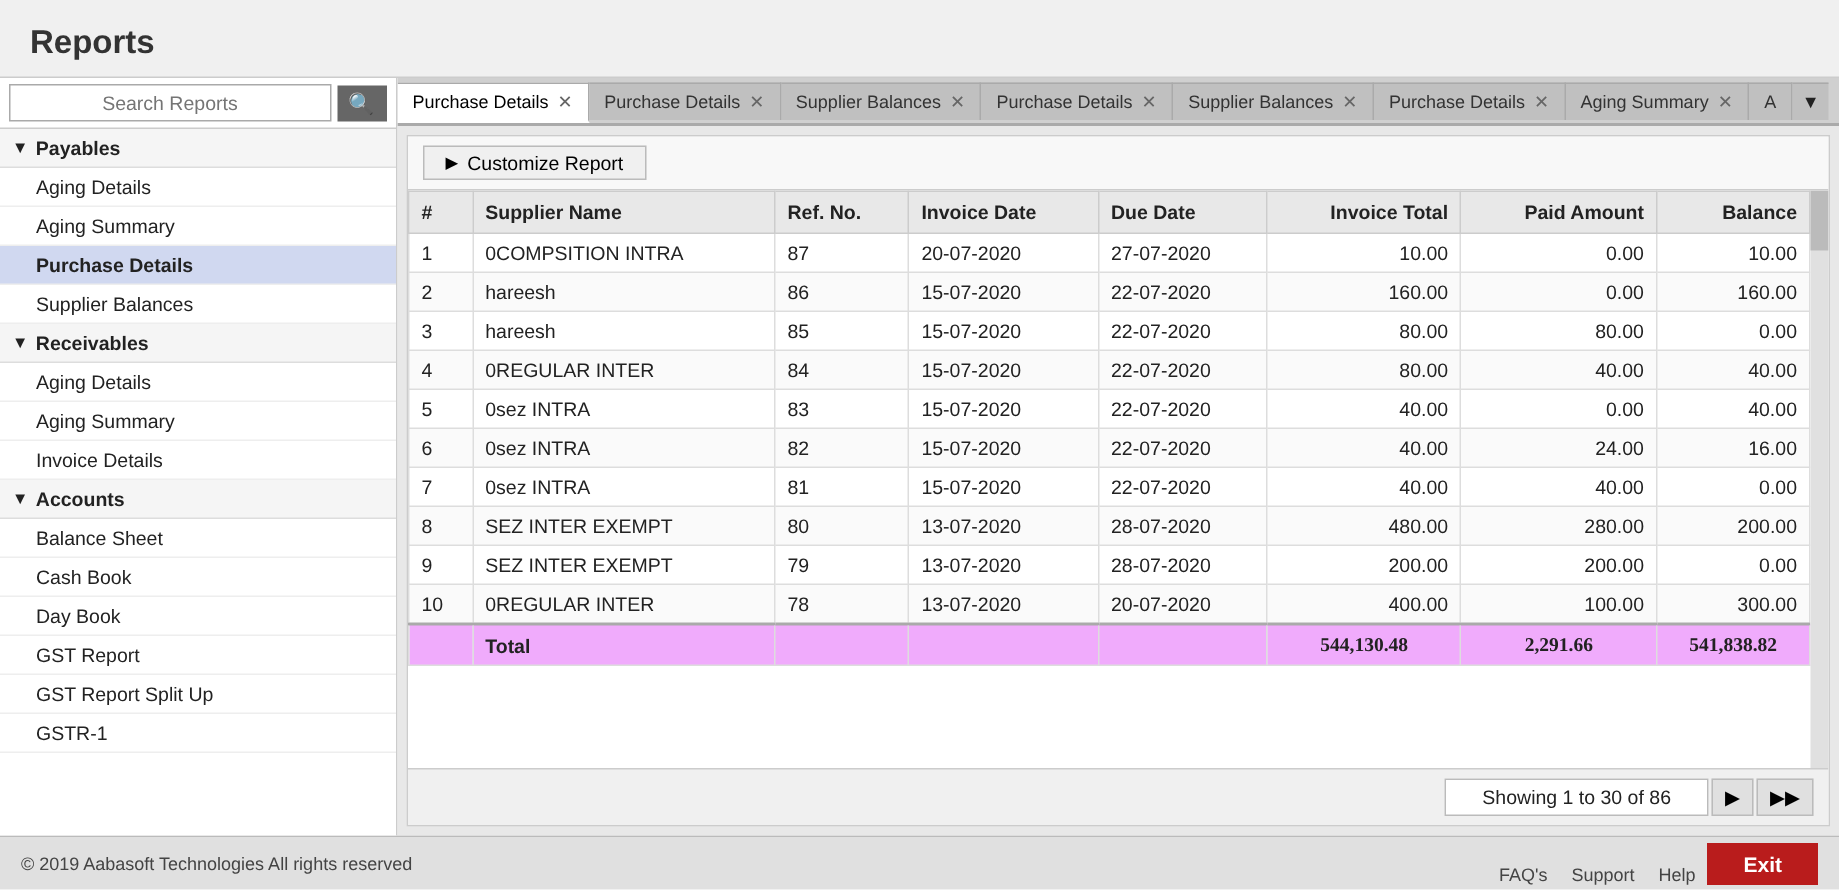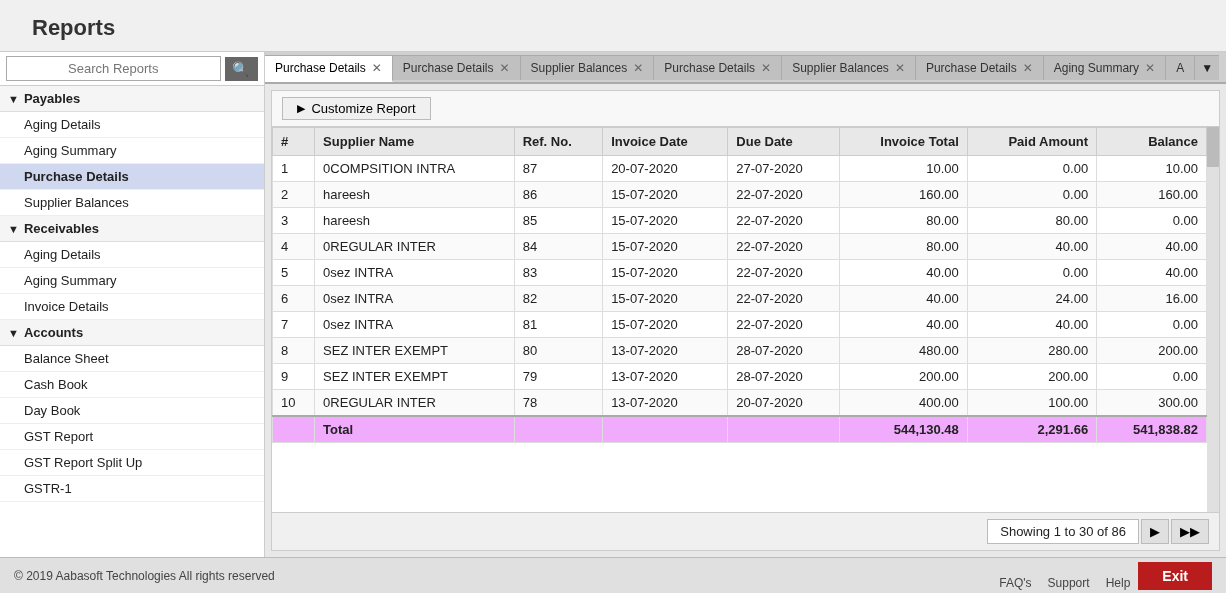--- a/index.html
+++ b/index.html
@@ -1,21 +1,21 @@
 <!DOCTYPE html>
 <html><head>
   <meta charset="utf-8">
   <style>
     * { box-sizing: border-box; margin: 0; padding: 0; }
     body { font-family: Arial, sans-serif; font-size: 13px; background: #f0f0f0; color: #222; width: 1226px; height: 593px; overflow: hidden; }
 
     
     .app-header {
       background: #f0f0f0;
-      padding: 10px 20px 6px 32px;
+      padding: 10px 20px 6px 20px;
       border-bottom: 1px solid #ccc;
       height: 52px;
       display: flex;
       align-items: center;
     }
     .app-title { font-size: 22px; font-weight: bold; color: #333; }
 
     
     .main-layout {
       display: flex;
@@ -178,21 +178,21 @@
     }
     thead th.num { text-align: right; }
     tbody td {
       border: 1px solid #ddd;
       padding: 5px 8px;
       white-space: nowrap;
     }
     tbody td.num { text-align: right; }
     tbody tr:nth-child(even) { background: #fafafa; }
     .total-row td { font-weight: bold; background: #f0abfc; border-top: 2px solid #aaa; }
-    .total-row td.num { text-align: right; }
+    .total-row td.num { text-align: center; font-family: Liberation Serif, serif; }
 
     
     .table-scroll-indicator {
       width: 12px;
       background: #e0e0e0;
       position: relative;
     }
     .scroll-thumb {
       position: absolute;
       top: 0;
@@ -205,21 +205,21 @@
     .pagination-bar {
       display: flex;
       align-items: center;
       justify-content: flex-end;
       padding: 6px 10px;
       background: #f0f0f0;
       border-top: 1px solid #ccc;
     }
     .pagination-info {
       border: 1px solid #bbb;
-      padding: 4px 12px;
+      padding: 4px 24px;
       background: #fff;
       font-size: 13px;
     }
     .pagination-btn {
       border: 1px solid #bbb;
       padding: 4px 8px;
       background: #e0e0e0;
       cursor: pointer;
       font-size: 13px;
       margin-left: 2px;

